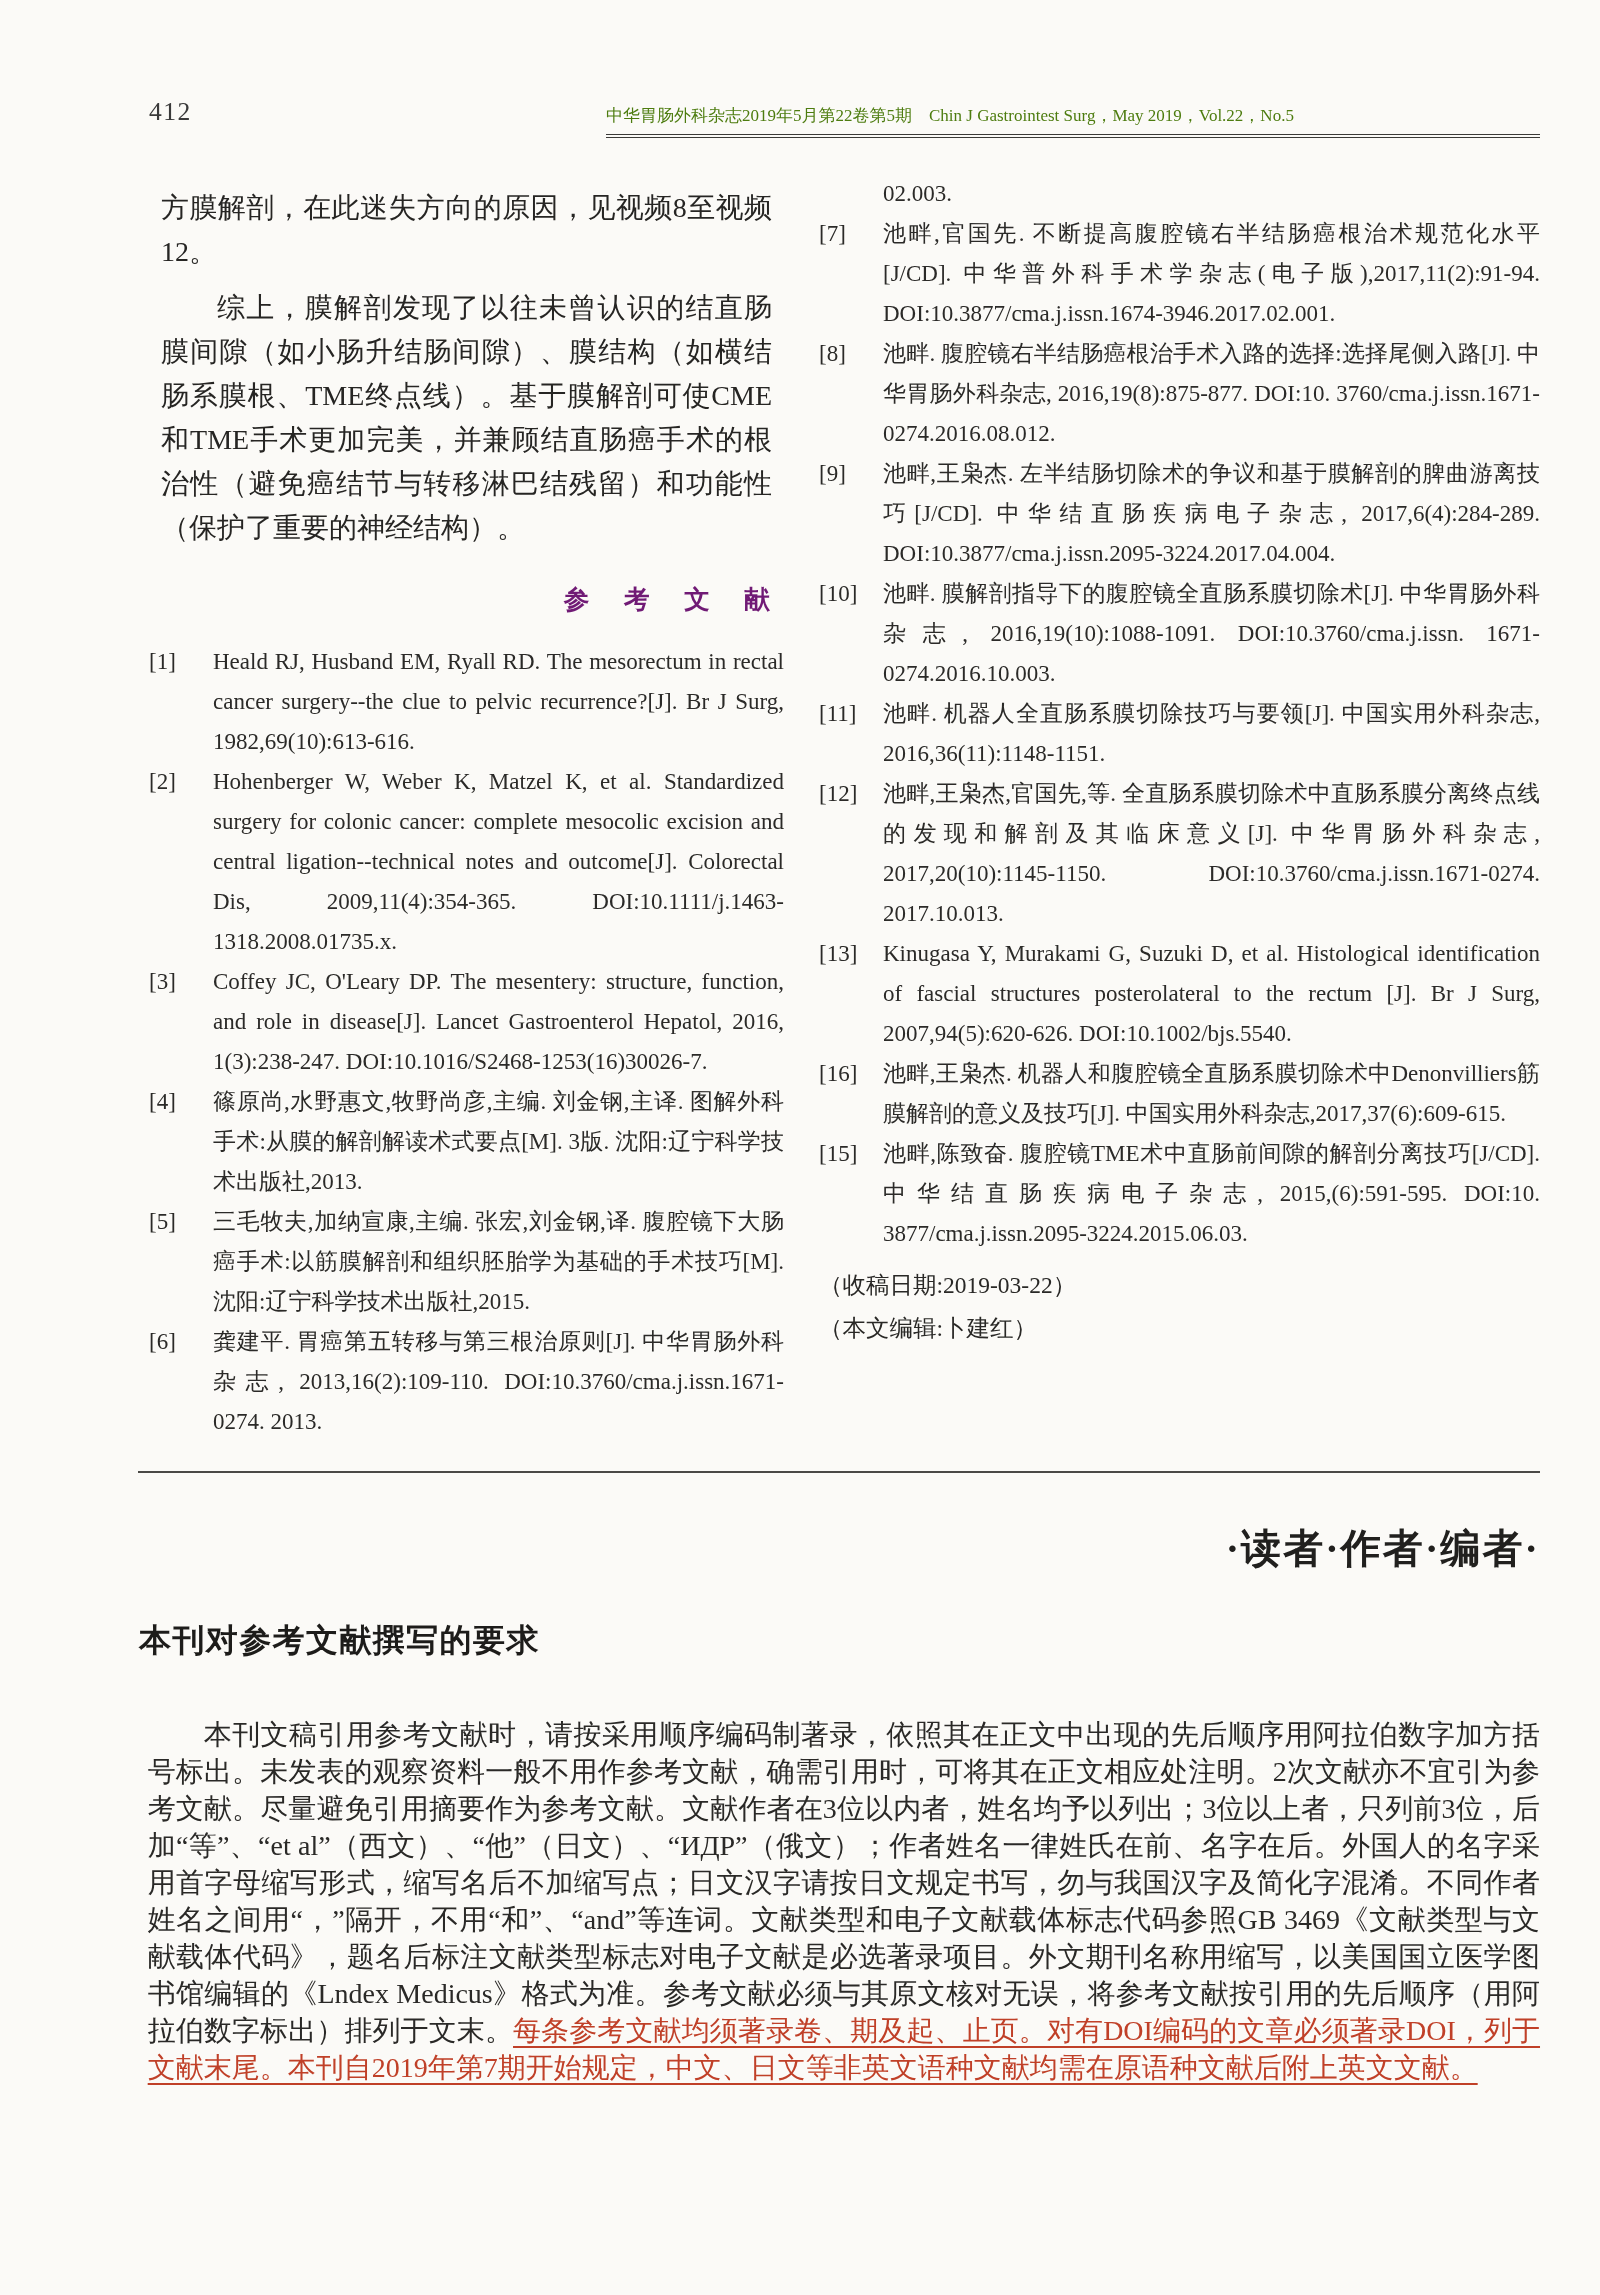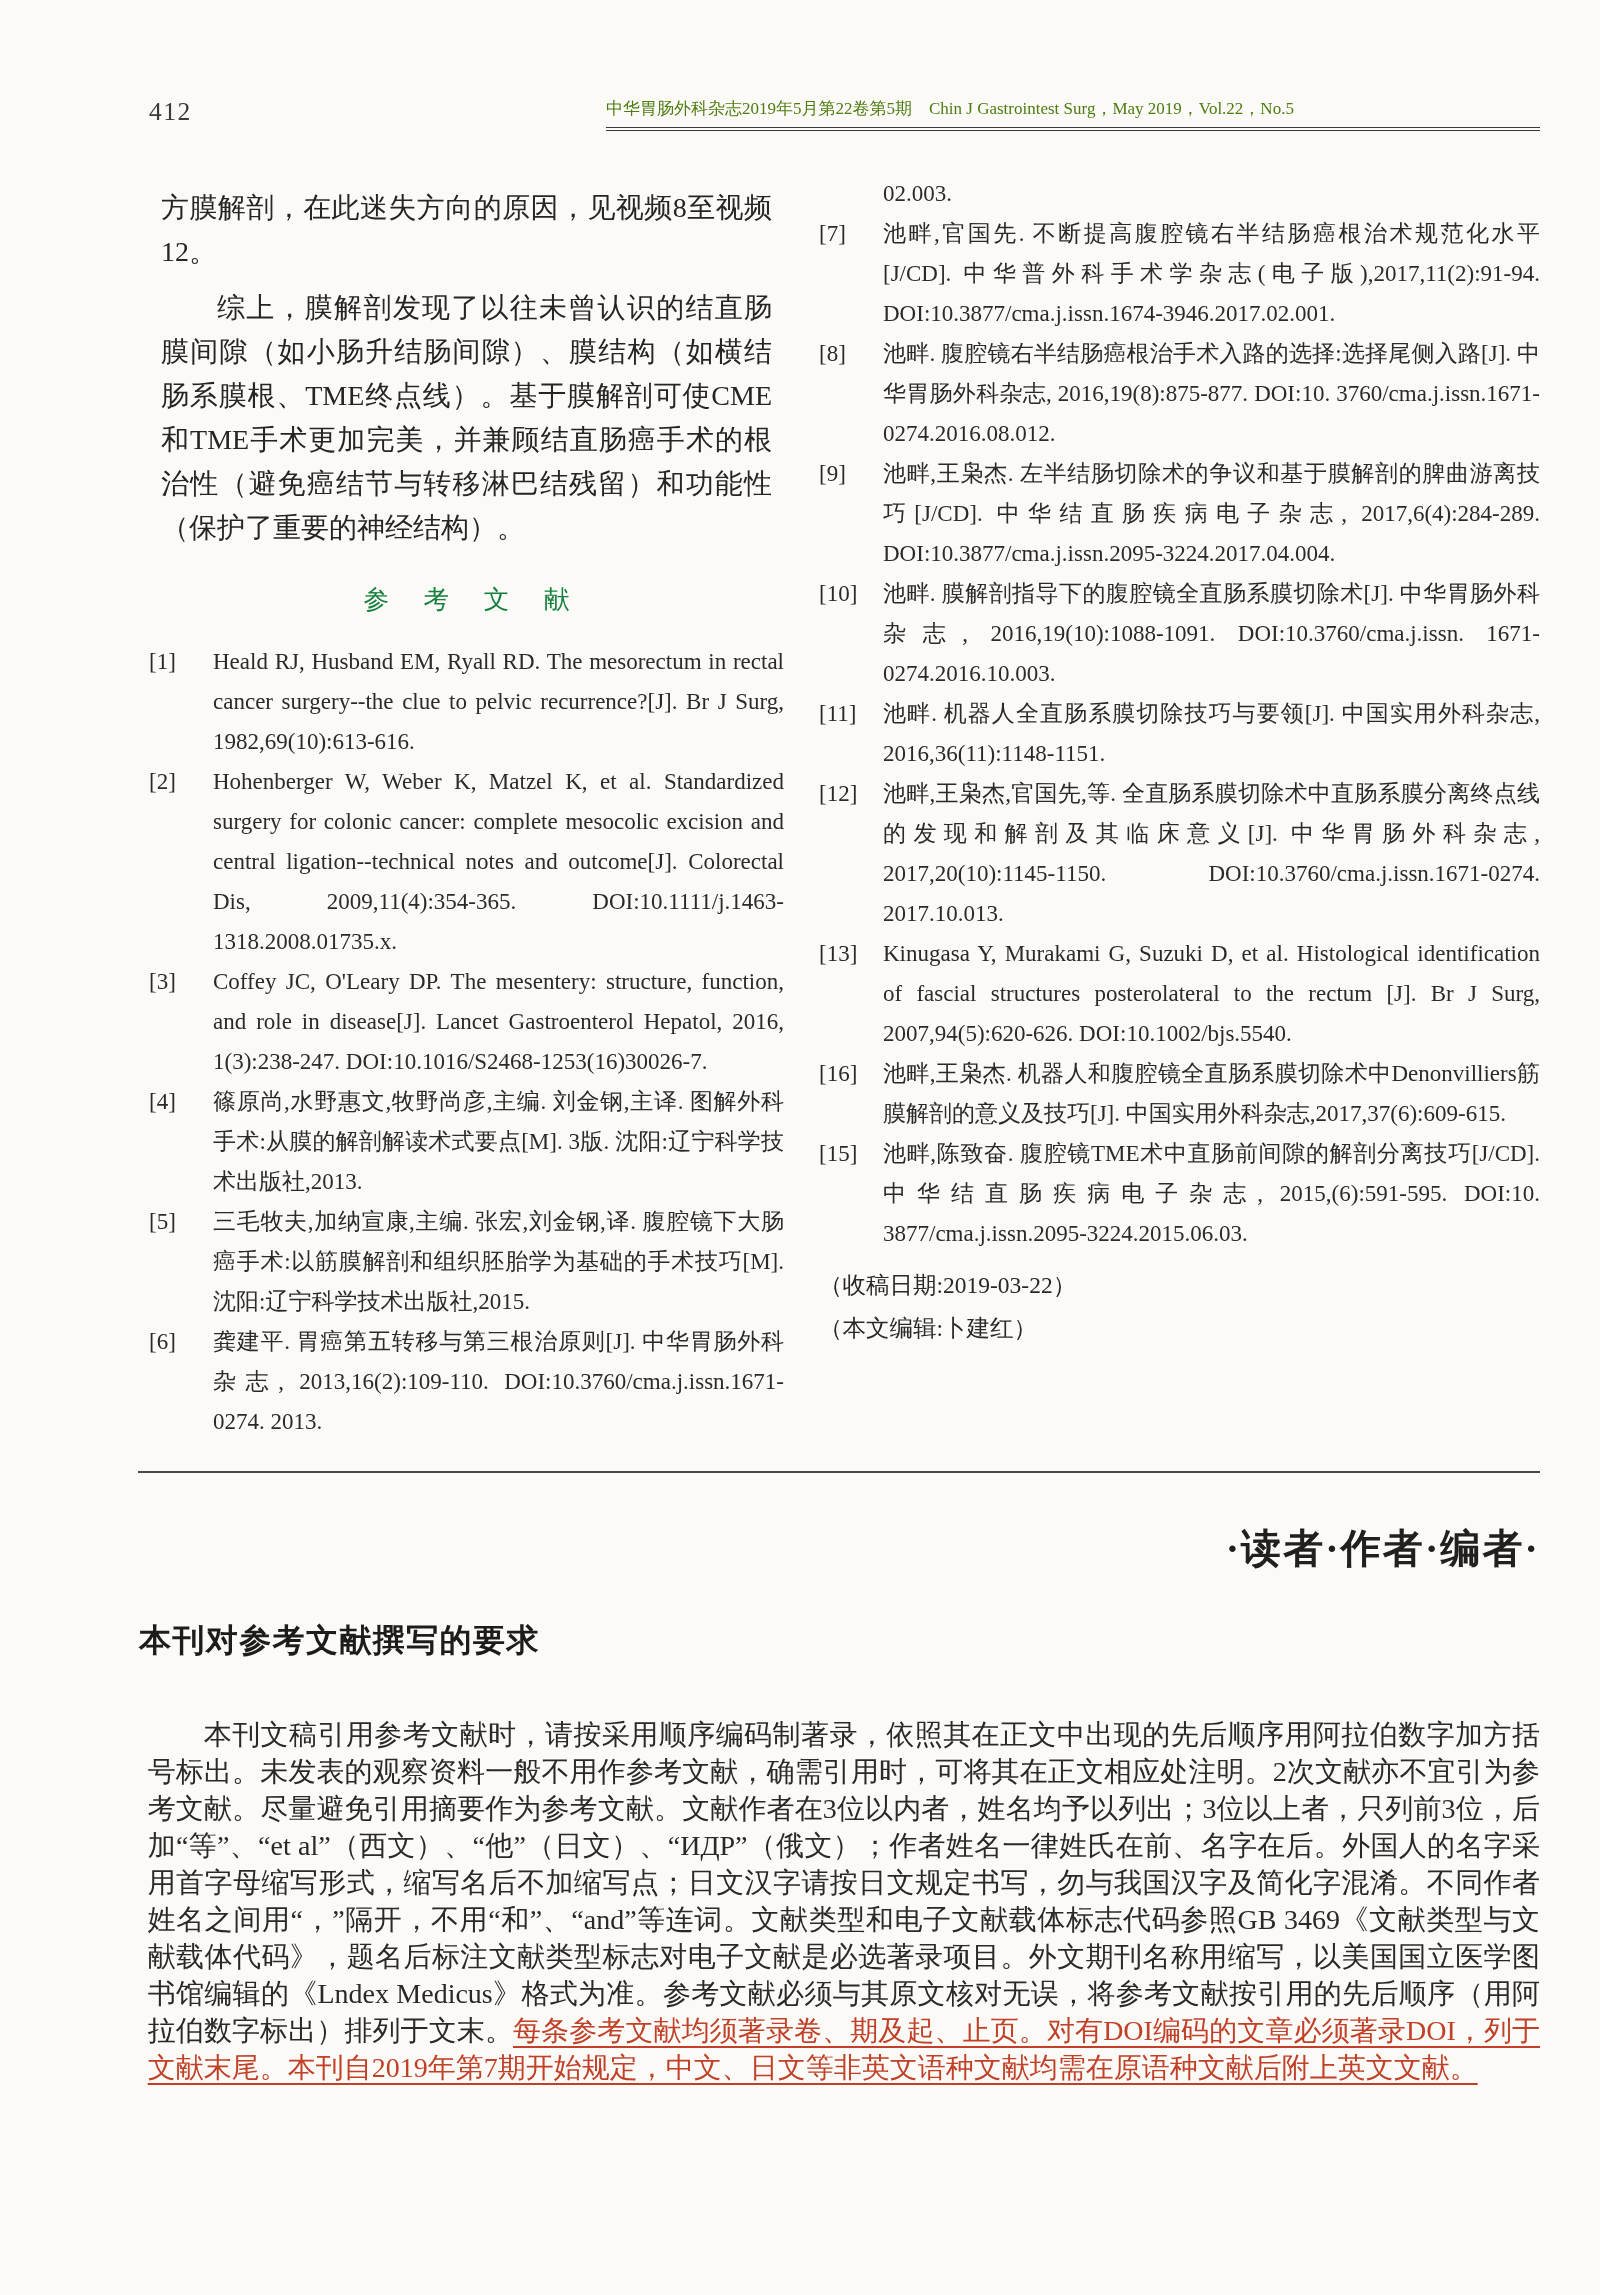--- a/index.html
+++ b/index.html
@@ -10,21 +10,21 @@
     font-family: "Liberation Serif", "DejaVu Serif", serif;
     color: #222120;
   }
   .page {
     position: relative;
     width: 1601px; height: 2295px;
     box-sizing: border-box;
     padding: 97px 61px 0 149px;
   }
   
-  .header { display: flex; align-items: flex-start; }
+  .header { display: flex; align-items: flex-end; }
   .page-num {
     width: 457px; flex: none;
     font-size: 25.6px; letter-spacing: 1.4px;
     padding-bottom: 11px;
     color: #3a3a3a;
   }
   .journal-cite {
     flex: 1;
     font-size: 17px;
     color: #4d7c0f;
@@ -40,25 +40,25 @@
     margin: 12px;
     font-size: 28px;
     line-height: 44px;
     text-align: justify;
     color: #262523;
   }
   .para.indent { text-indent: 2em; }
   .refs-heading {
     margin: 32px 0 25px 0;
     font-size: 25.6px;
-    font-weight: 400;
-    text-align: center;
+    font-weight: 700;
+    text-align: right;
     letter-spacing: 0.55em;
     text-indent: 0.55em;
-    color: #15803d;
+    color: #701a75;
   }
   .ref-list { }
   .ref { display: flex; }
   .ref-num {
     flex: none; width: 64px;
     font-size: 23px; line-height: 40px;
     color: #2b2a28;
   }
   .ref-text {
     flex: 1;

